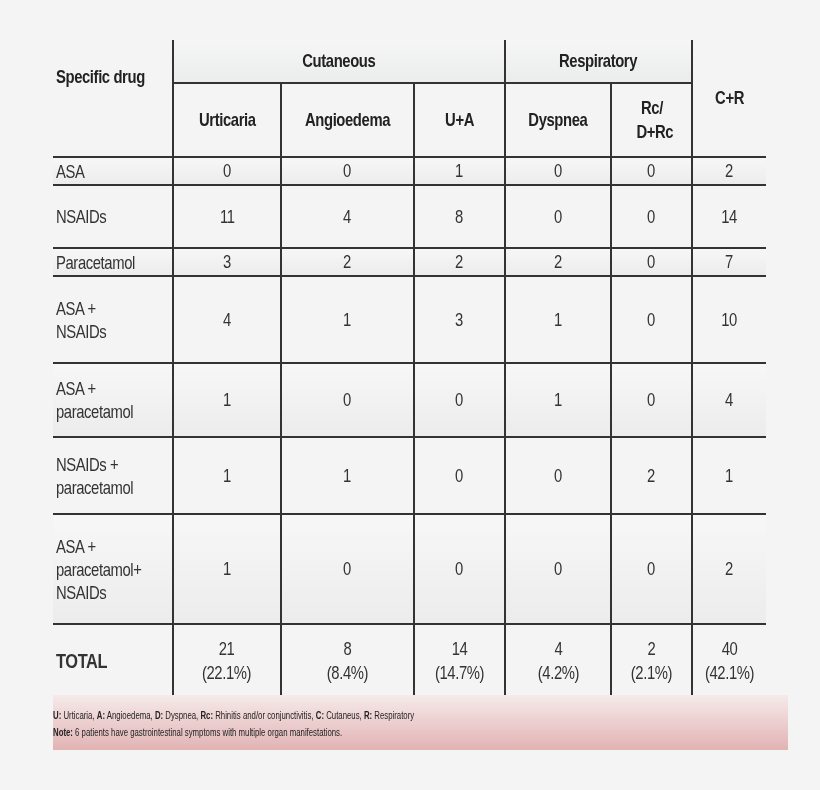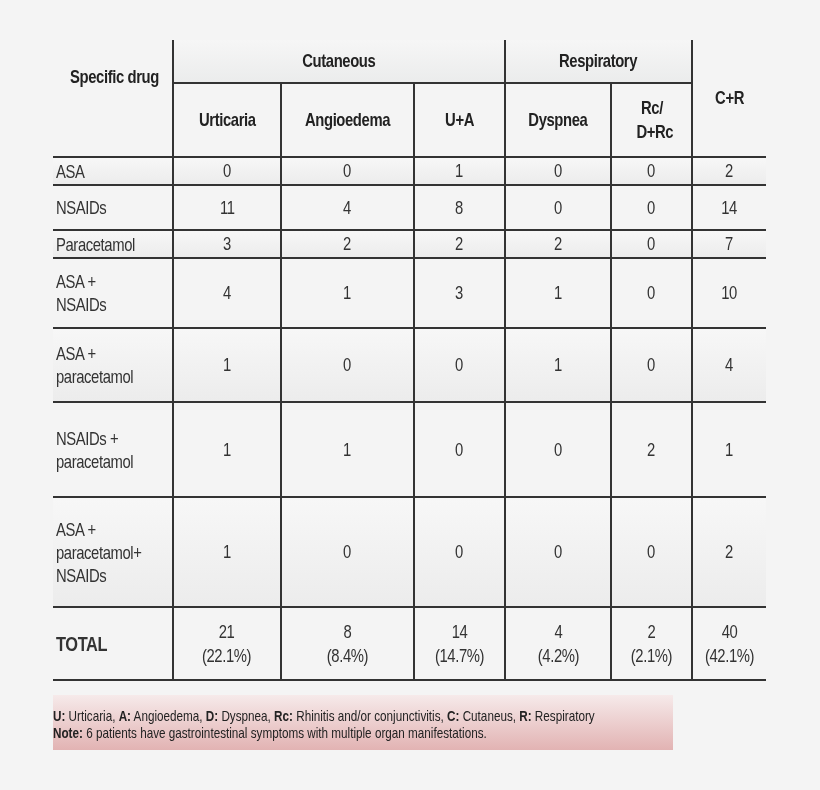--- a/index.html
+++ b/index.html
@@ -11,27 +11,27 @@
            font-stretch: condensed; }
   th { font-weight: bold; font-size: 19px; letter-spacing: -0.5px; transform-origin: center; }
   td { font-size: 19px; font-weight: normal; color: #333; letter-spacing: -0.5px; }
   .cond { display: inline-block; transform: scaleX(0.78); transform-origin: center; }
   .condl { display: inline-block; transform: scaleX(0.78); transform-origin: left; white-space: nowrap; }
   .noleft { border-left: none; }
   .notop { border-top: none; }
   .group { background: linear-gradient(#f6f6f6, #ebecec); height: 41px; }
   .shade td { background: linear-gradient(#f7f7f7, #ececec); }
   td.drug { text-align: left; padding-left: 3px; line-height: 23px; }
-  th.drughead { text-align: center; padding-left: 3px; vertical-align: top; padding-top: 24px; line-height: 26px; border-left: none; border-top: none; }
+  th.drughead { text-align: left; padding-left: 3px; vertical-align: top; padding-top: 24px; line-height: 26px; border-left: none; border-top: none; }
   th.cr { border-top: none; border-right: none; }
   td.last { border-right: none; }
   td.total-label { text-align: left; padding-left: 3px; font-weight: bold; font-size: 21px; }
   td.total { line-height: 24px; margin-top: 26px; }
-  #footer { position: absolute; left: 53px; top: 695px; width: 620px; height: 55px;
-            background: linear-gradient(#f6eaea, #e2b3b3); font-size: 15px; line-height: 17px; padding-top: 12px; box-sizing: border-box; }
+  #footer { position: absolute; left: 53px; top: 695px; width: 735px; height: 55px;
+            background: linear-gradient(#f6eaea, #e2b3b3); font-size: 10px; line-height: 17px; padding-top: 12px; box-sizing: border-box; }
   #footer .line { display: block; transform: scaleX(0.78); transform-origin: left; white-space: nowrap; width: 900px; }
   #footer b { color: #222; }
 </style>
 </head>
 <body>
 
 <div id="wrap">
   <table>
     <colgroup>
       <col style="width:120px">
@@ -61,57 +61,57 @@
 
     <tr class="shade" style="height:28px">
       <td class="drug noleft"><span class="condl">ASA</span></td>
       <td><span class="cond">0</span></td>
       <td><span class="cond">0</span></td>
       <td><span class="cond">1</span></td>
       <td><span class="cond">0</span></td>
       <td><span class="cond">0</span></td>
       <td class="last"><span class="cond">2</span></td>
     </tr>
-    <tr style="height:45px">
+    <tr style="height:63px">
       <td class="drug noleft"><span class="condl">NSAIDs</span></td>
       <td><span class="cond">11</span></td>
       <td><span class="cond">4</span></td>
       <td><span class="cond">8</span></td>
       <td><span class="cond">0</span></td>
       <td><span class="cond">0</span></td>
       <td class="last"><span class="cond">14</span></td>
     </tr>
     <tr class="shade" style="height:28px">
       <td class="drug noleft"><span class="condl">Paracetamol</span></td>
       <td><span class="cond">3</span></td>
       <td><span class="cond">2</span></td>
       <td><span class="cond">2</span></td>
       <td><span class="cond">2</span></td>
       <td><span class="cond">0</span></td>
       <td class="last"><span class="cond">7</span></td>
     </tr>
-    <tr style="height:70px">
+    <tr style="height:87px">
       <td class="drug noleft"><span class="condl" style="white-space:normal;width:120px">ASA + NSAIDs</span></td>
       <td><span class="cond">4</span></td>
       <td><span class="cond">1</span></td>
       <td><span class="cond">3</span></td>
       <td><span class="cond">1</span></td>
       <td><span class="cond">0</span></td>
       <td class="last"><span class="cond">10</span></td>
     </tr>
     <tr class="shade" style="height:74px">
       <td class="drug noleft"><span class="condl" style="white-space:normal;width:120px">ASA + paracetamol</span></td>
       <td><span class="cond">1</span></td>
       <td><span class="cond">0</span></td>
       <td><span class="cond">0</span></td>
       <td><span class="cond">1</span></td>
       <td><span class="cond">0</span></td>
       <td class="last"><span class="cond">4</span></td>
     </tr>
-    <tr style="height:95px">
+    <tr style="height:77px">
       <td class="drug noleft"><span class="condl" style="white-space:normal;width:120px">NSAIDs + paracetamol</span></td>
       <td><span class="cond">1</span></td>
       <td><span class="cond">1</span></td>
       <td><span class="cond">0</span></td>
       <td><span class="cond">0</span></td>
       <td><span class="cond">2</span></td>
       <td class="last"><span class="cond">1</span></td>
     </tr>
     <tr class="shade" style="height:110px">
       <td class="drug noleft"><span class="condl" style="white-space:normal;width:125px">ASA + paracetamol+ NSAIDs</span></td>

